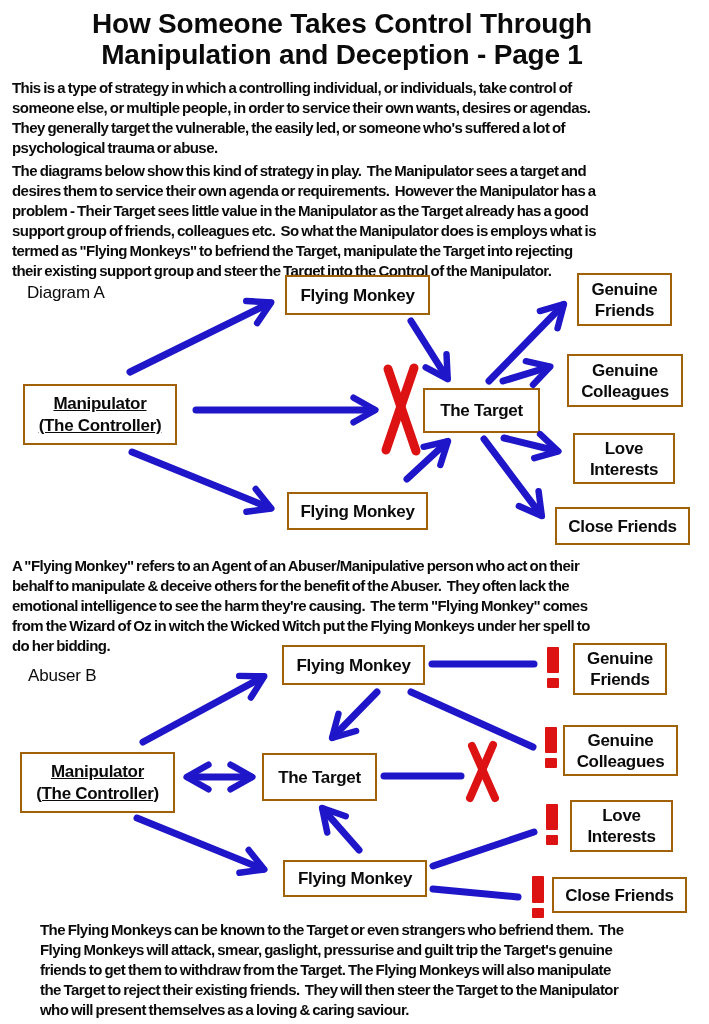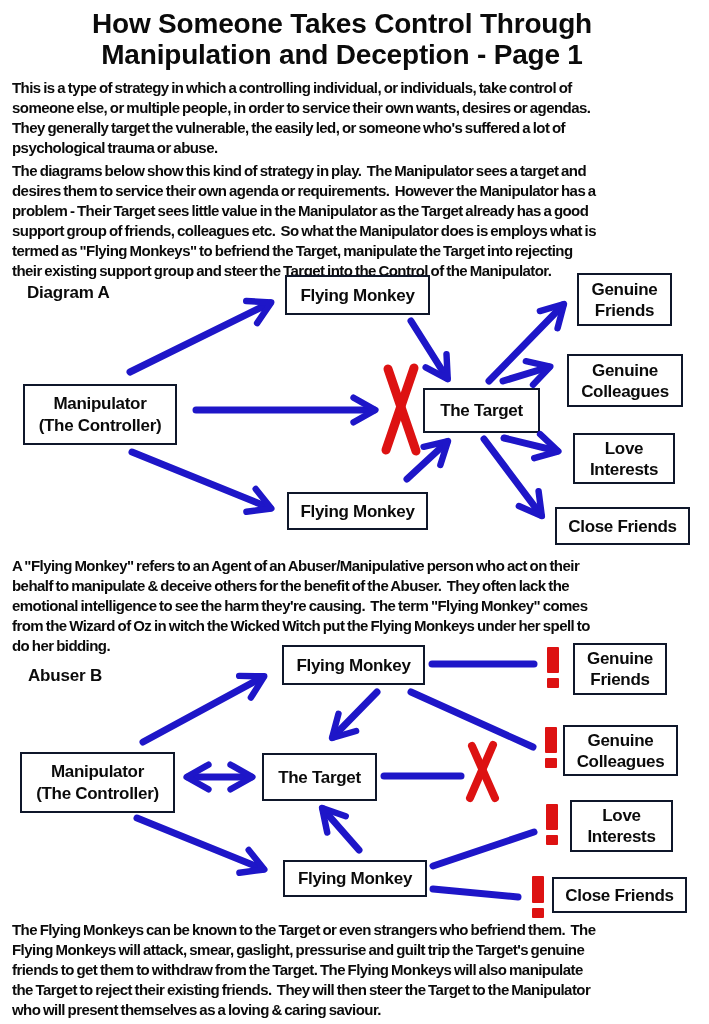--- a/index.html
+++ b/index.html
@@ -15,33 +15,33 @@
     letter-spacing:-0.2px; white-space:pre;
   }
   .para {
     position:absolute; left:12px; margin:0;
     font-size:15px; line-height:20px; font-weight:bold;
     letter-spacing:-0.55px; word-spacing:-1px; white-space:pre;
   }
   #p-intro   { top:78px; }
   #p-setup   { top:161px; }
   #p-def     { top:556px; }
-  #p-closing { top:920px; }
+  #p-closing { top:920px;margin-left:28px; }
   .dlabel {
-    position:absolute; font-size:17px; font-weight:bold; letter-spacing:-0.2px;
+    position:absolute; font-size:17px; font-weight:normal; letter-spacing:-0.2px;
   }
   .box {
     position:absolute; box-sizing:border-box;
-    border:2px solid #0f172a; background:#ffffff;
+    border:2px solid #a16207; background:#ffffff;
     display:flex; align-items:center; justify-content:center;
     text-align:center; font-weight:bold; font-size:17px; line-height:21px;
     letter-spacing:-0.3px;
   }
   .box span { white-space:pre-line; }
-  .box.big  { line-height:22px; }
+  .box.big  { line-height:22px;text-decoration:underline; }
   svg.overlay {
     position:absolute; left:0; top:0; width:709px; height:1024px;
     pointer-events:none;
   }
 </style>
 </head>
 <body>
 
 <div class="page">
 

